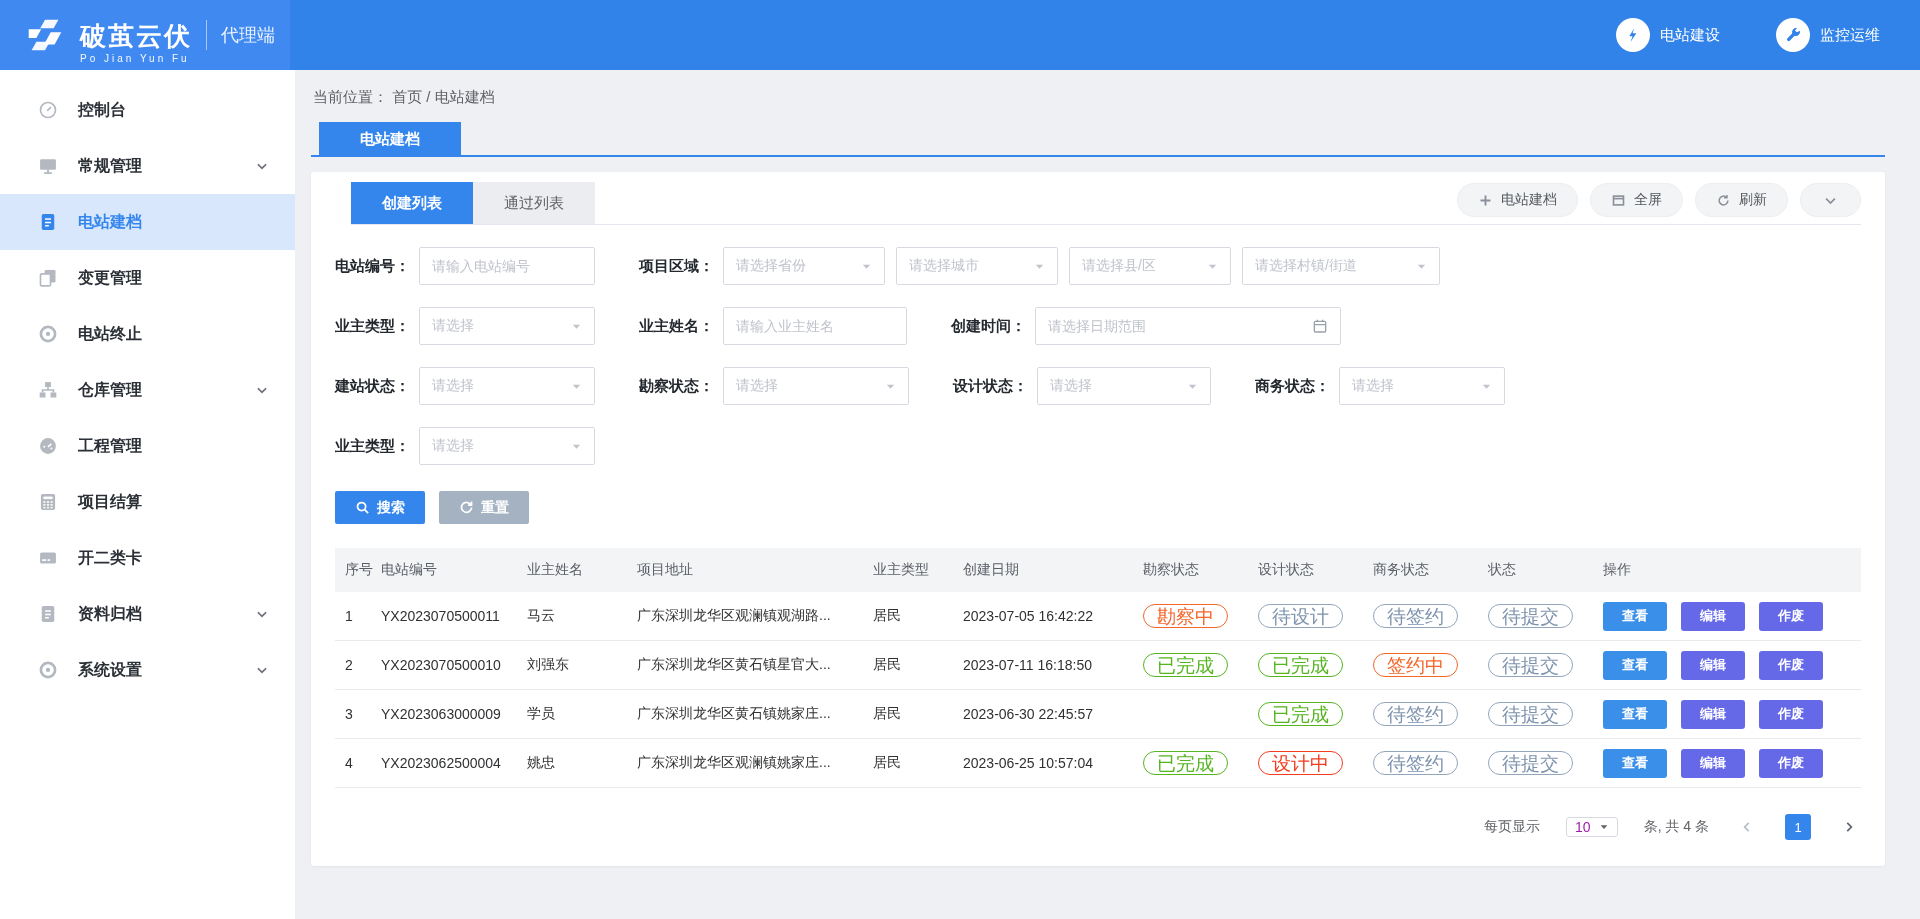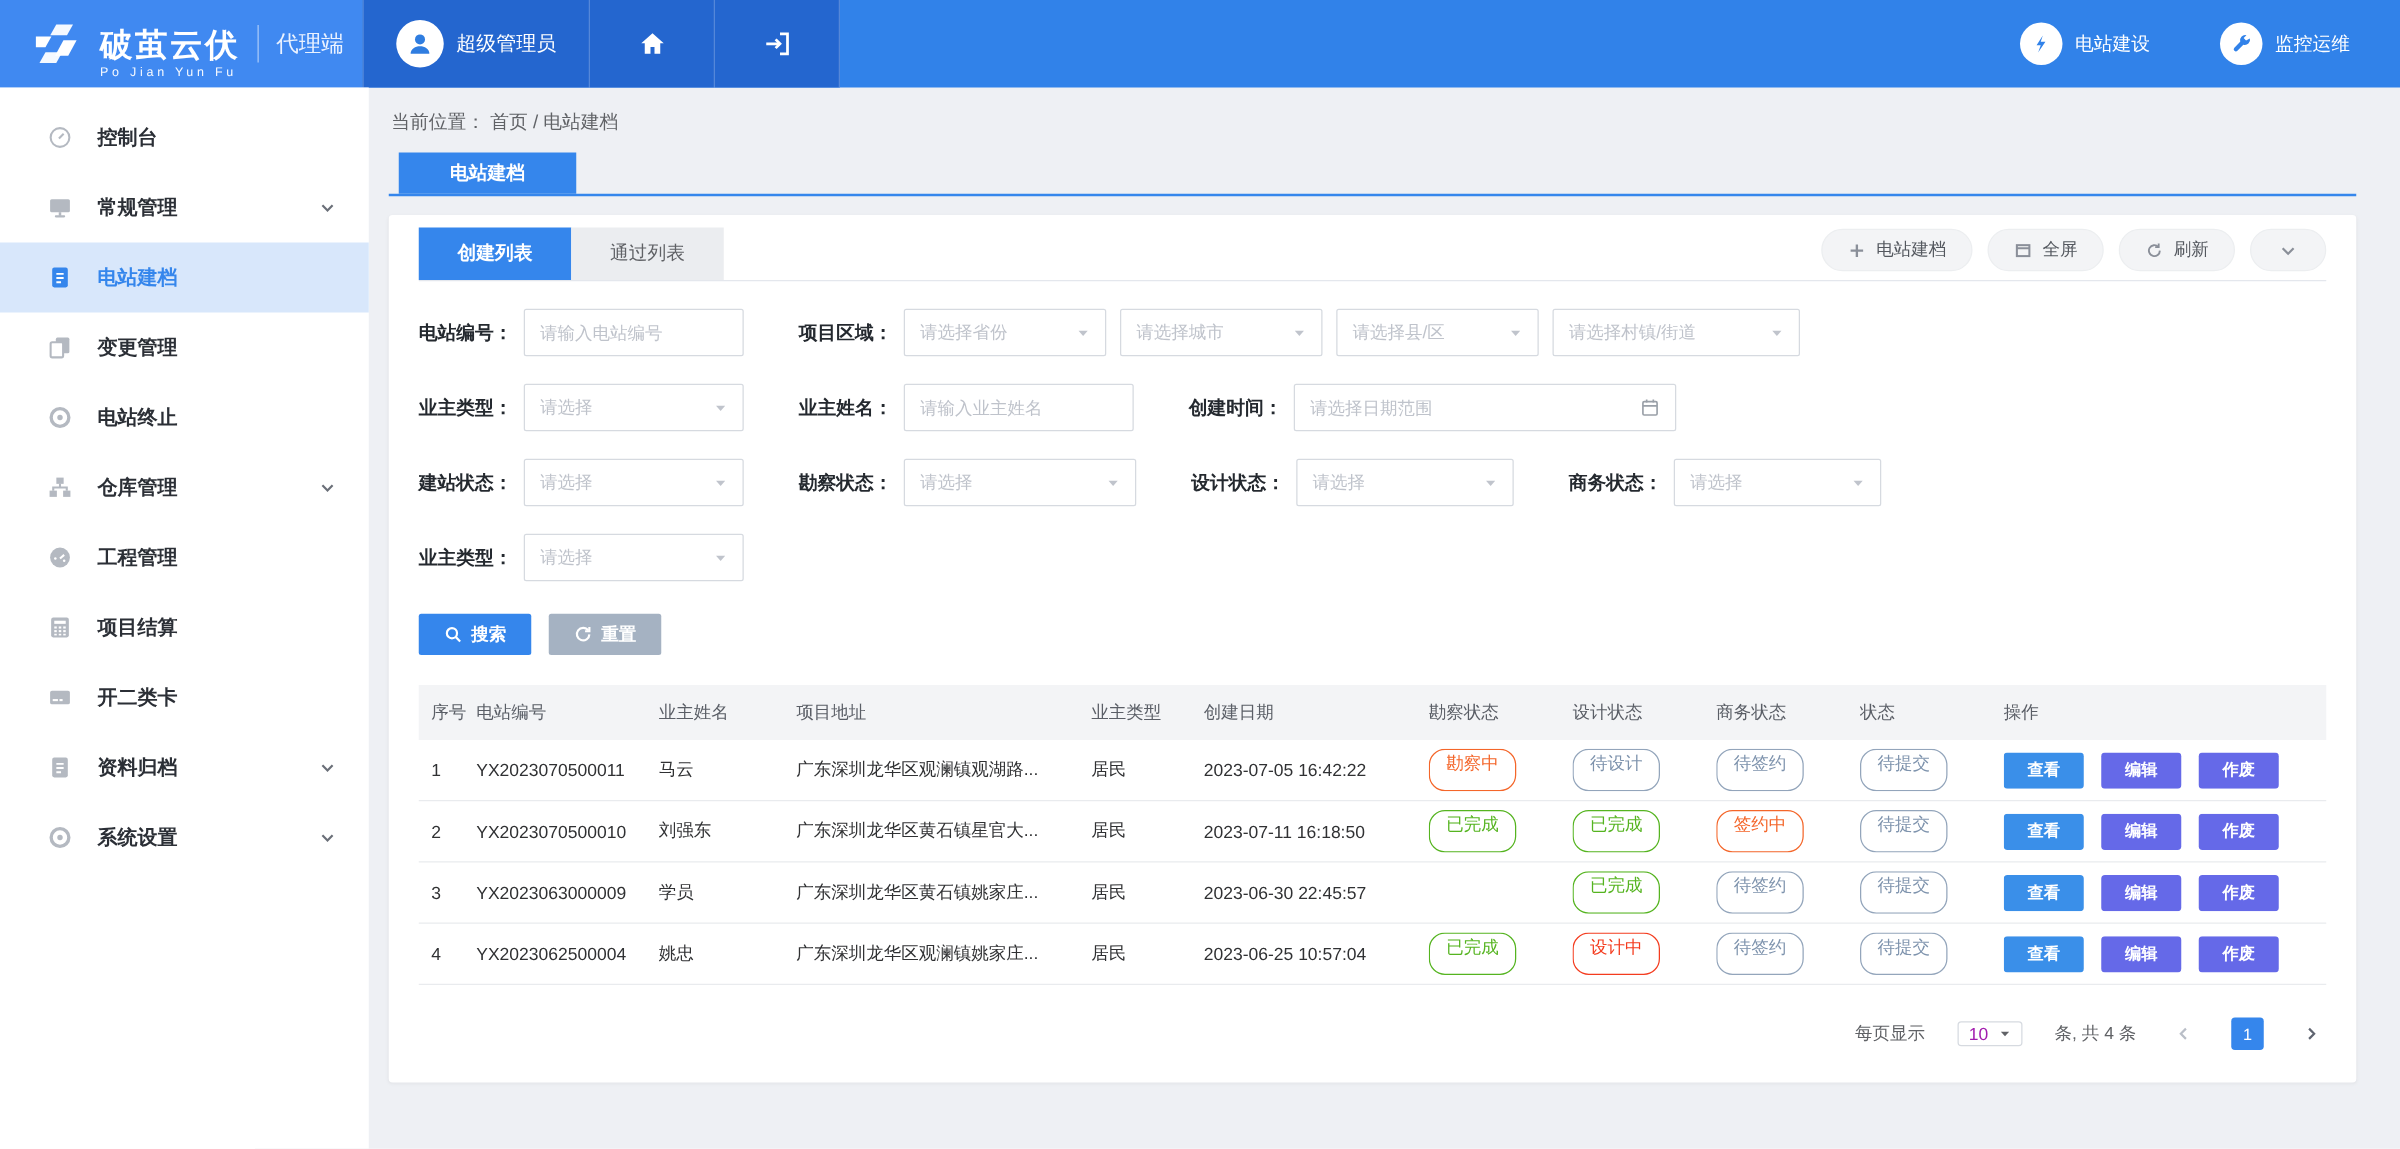--- a/index.html
+++ b/index.html
@@ -37,21 +37,21 @@
   .side-item.active .s-lb, .side-item.active .s-ic { color:#3586ec; }
 
   .main { flex:1; min-width:0; }
   .breadcrumb { padding:18px 0 0 18px; font-size:15px; color:#606266; }
   .tabstrip { margin:15px 35px 0 16px; border-bottom:2px solid #3586ec; }
   .page-tab { display:inline-block; margin-left:8px; width:142px; height:33px; line-height:33px; text-align:center; background:#3586ec; color:#fff; font-size:15px; font-weight:bold; }
 
   .card { margin:15px 35px 0 16px; background:#fff; border-radius:3px; box-shadow:0 1px 3px rgba(0,0,0,.05); padding:10px 24px 26px; }
 
   
-  .card-tabs { display:flex; border-bottom:1px solid #e4e7ed; padding-bottom:0; }
+  .card-tabs { display:flex; border-bottom:1px solid #e4e7ed; padding-bottom:0;margin-left:16px; }
   .ctab { width:122px; height:42px; line-height:42px; text-align:center; font-size:15px; cursor:pointer; }
   .ctab.active { background:#3586ec; color:#fff; font-weight:bold; }
   .ctab.inactive { background:#ebedf0; color:#606266; }
   .toolbar { margin-left:auto; display:flex; gap:12px; align-items:center; padding-bottom:6px; }
   .pill-btn { height:34px; border-radius:17px; background:#f3f4f6; border:1px solid #eceef0; color:#54585f; font-size:14px; display:flex; align-items:center; gap:8px; padding:0 20px; cursor:pointer; }
   .pill-btn svg { color:#8a8f99; }
   .pill-btn.icon-only { padding:0 22px; }
 
   
   .frow { display:flex; align-items:center; margin-top:22px; }
@@ -73,21 +73,21 @@
   .btn.reset { background:#a5b2c2; }
 
   
   .tbl { margin-top:24px; }
   .trow { display:flex; align-items:center; }
   .thead { background:#f3f4f6; height:44px; color:#5a5e66; font-size:14px; }
   .tdata { height:49px; border-bottom:1px solid #e9ebee; font-size:14px; color:#303133; }
   .cell { padding-right:8px; white-space:nowrap; overflow:hidden; }
   .c1{width:46px; padding-left:10px;} .c2{width:146px} .c3{width:110px} .c4{width:236px} .c5{width:90px} .c6{width:180px}
   .c7,.c8,.c9,.c10{width:115px} .c11{flex:1}
-  .pill { display:inline-block; height:34px; line-height:24px; padding:0 13px; border-radius:13px; border:1px solid; font-size:14px; background:#fff;font-family:Liberation Serif, serif; }
+  .pill { display:inline-block; height:24px; line-height:24px; padding:0 13px; border-radius:13px; border:1px solid; font-size:19px; background:#fff;font-family:Liberation Serif, serif; }
   .pill.orange { color:#f4662a; border-color:#f4662a; }
   .pill.red { color:#f43c1f; border-color:#f43c1f; }
   .pill.green { color:#55b420; border-color:#55b420; }
   .pill.gray { color:#7e93ad; border-color:#93a5bb; }
   .acts { display:flex; gap:14px; }
   .abtn { width:64px; height:29px; border:none; border-radius:3px; color:#fff; font-size:13px; font-weight:bold; cursor:pointer; font-family:inherit; }
   .abtn.view { background:#3a8fe9; }
   .abtn.edit, .abtn.void { background:#6569e8; }
 
   
@@ -112,43 +112,20 @@
         <path d="M30 21h11l-7 13h-11z"></path>
       </g>
     </svg>
     <div class="brand-txt">
       <div class="brand-title">破茧云伏</div>
       <div class="brand-sub">Po Jian Yun Fu</div>
     </div>
     <div class="portal">代理端</div>
   </div>
 
-  <div class="user-seg">
-    <div class="useg">
-      <span class="avatar">
-        <svg width="24" height="24" viewBox="0 0 24 24">
-          <circle cx="12" cy="8.5" r="4" fill="#2f7de0"></circle>
-          <path d="M4.5 20c0-4 3.8-6 7.5-6s7.5 2 7.5 6z" fill="#2f7de0"></path>
-        </svg>
-      </span>
-      <span class="user-name">超级管理员</span>
-    </div>
-    <div class="useg hicon-btn">
-      <svg width="24" height="24" viewBox="0 0 24 24">
-        <path d="M12 3.5l9 8h-2.8v8.5h-4.6v-5.5h-3.2v5.5H5.8V11.5H3z" fill="#fff"></path>
-      </svg>
-    </div>
-    <div class="useg hicon-btn">
-      <svg width="24" height="24" viewBox="0 0 24 24" fill="none" stroke="#fff" stroke-width="2.2">
-        <path d="M14 4h6v16h-6"></path>
-        <path d="M3 12h11"></path>
-        <path d="M10.5 8.5L14 12l-3.5 3.5"></path>
-      </svg>
-    </div>
-  </div>
 
   <div class="hspacer"></div>
 
   <div class="modules">
     <div class="module">
       <span class="module-circ">
         <svg width="20" height="20" viewBox="0 0 24 24">
           <path d="M13.5 4l-6 9.5h4l-2.5 7L16 10h-4.5z" fill="#3182e9"></path>
         </svg>
       </span>

